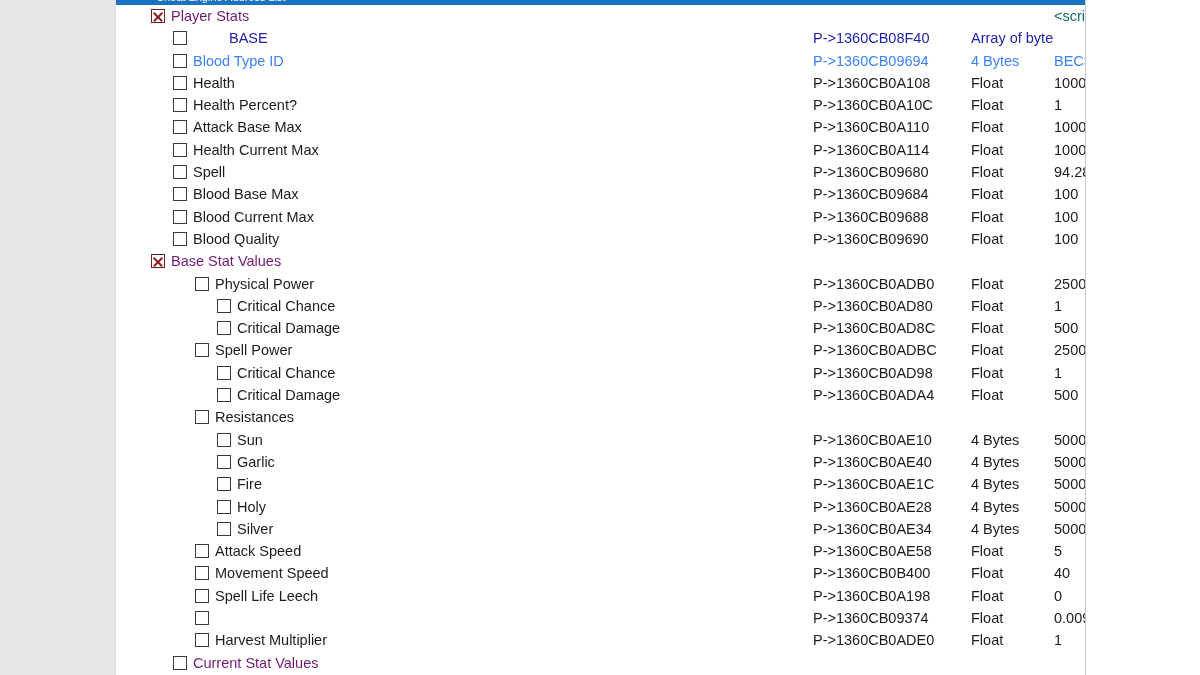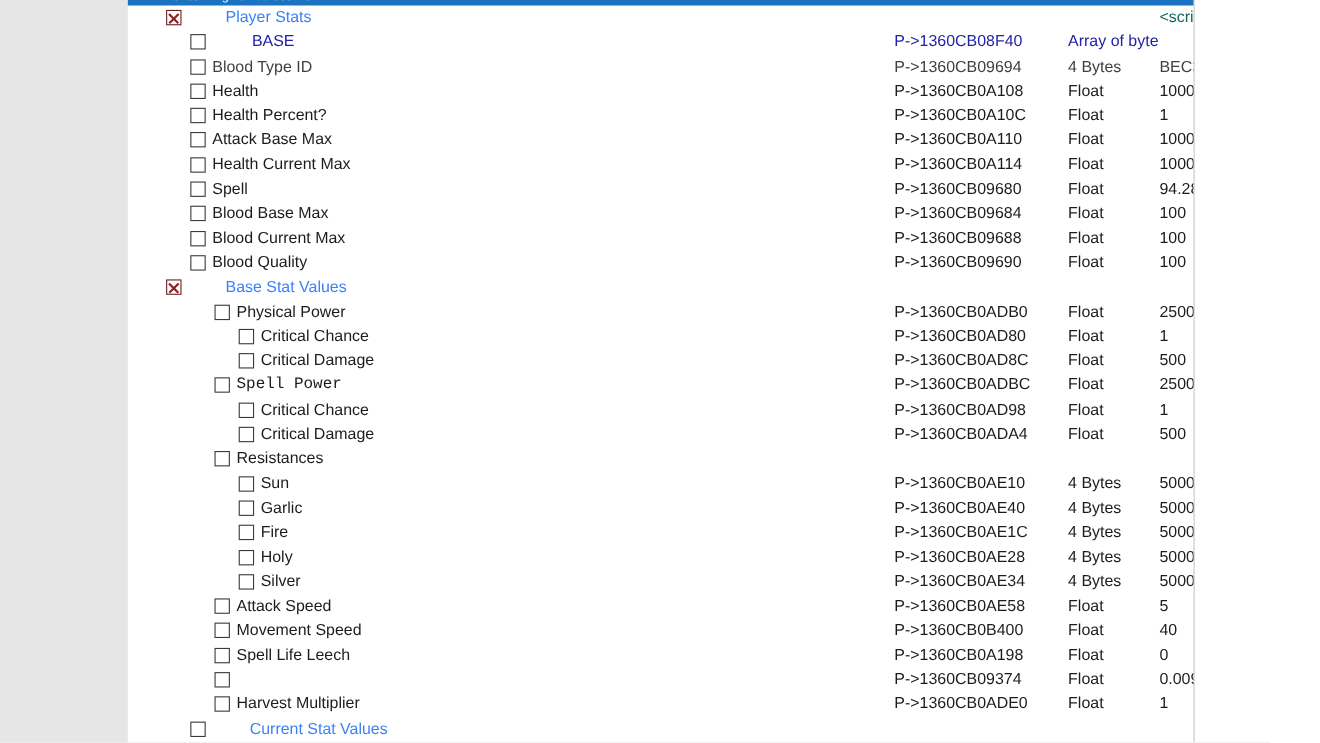--- a/index.html
+++ b/index.html
@@ -107,23 +107,23 @@
     left: 855px;
     top: 0;
     color: #1c1c1c;
   }
   .value {
     position: absolute;
     left: 938px;
     top: 0;
     color: #1c1c1c;
   }
-  .c-teal  { color: #3b82f6; margin-left: 34px; }
+  .c-teal  { color: #701a75; }
   .c-navy  { color: #2222a8; }
-  .c-olive { color: #404040; }
+  .c-olive { color: #3b82f6; }
   .c-black { color: #1c1c1c; }
   .scriptcell {
     position: absolute;
     left: 938px;
     top: 0;
     color: #0f6b62;
   }
 </style>
 </head>
 <body>
@@ -234,21 +234,21 @@
         </div>
         <div class="row">
           <span class="cb" style="left: 101px;"></span>
           <span class="desc c-black" style="left: 121px;">Critical Damage</span>
           <span class="addr c-black">P-&gt;1360CB0AD8C</span>
           <span class="type c-black">Float</span>
           <span class="value c-black">500</span>
         </div>
         <div class="row">
           <span class="cb" style="left: 79px;"></span>
-          <span class="desc c-black" style="left: 99px; font-family: Liberation Mono, monospace;">Spell Power</span>
+          <span class="desc c-black" style="left: 99px;">Spell Power</span>
           <span class="addr c-black">P-&gt;1360CB0ADBC</span>
           <span class="type c-black">Float</span>
           <span class="value c-black">25000</span>
         </div>
         <div class="row">
           <span class="cb" style="left: 101px;"></span>
           <span class="desc c-black" style="left: 121px;">Critical Chance</span>
           <span class="addr c-black">P-&gt;1360CB0AD98</span>
           <span class="type c-black">Float</span>
           <span class="value c-black">1</span>

